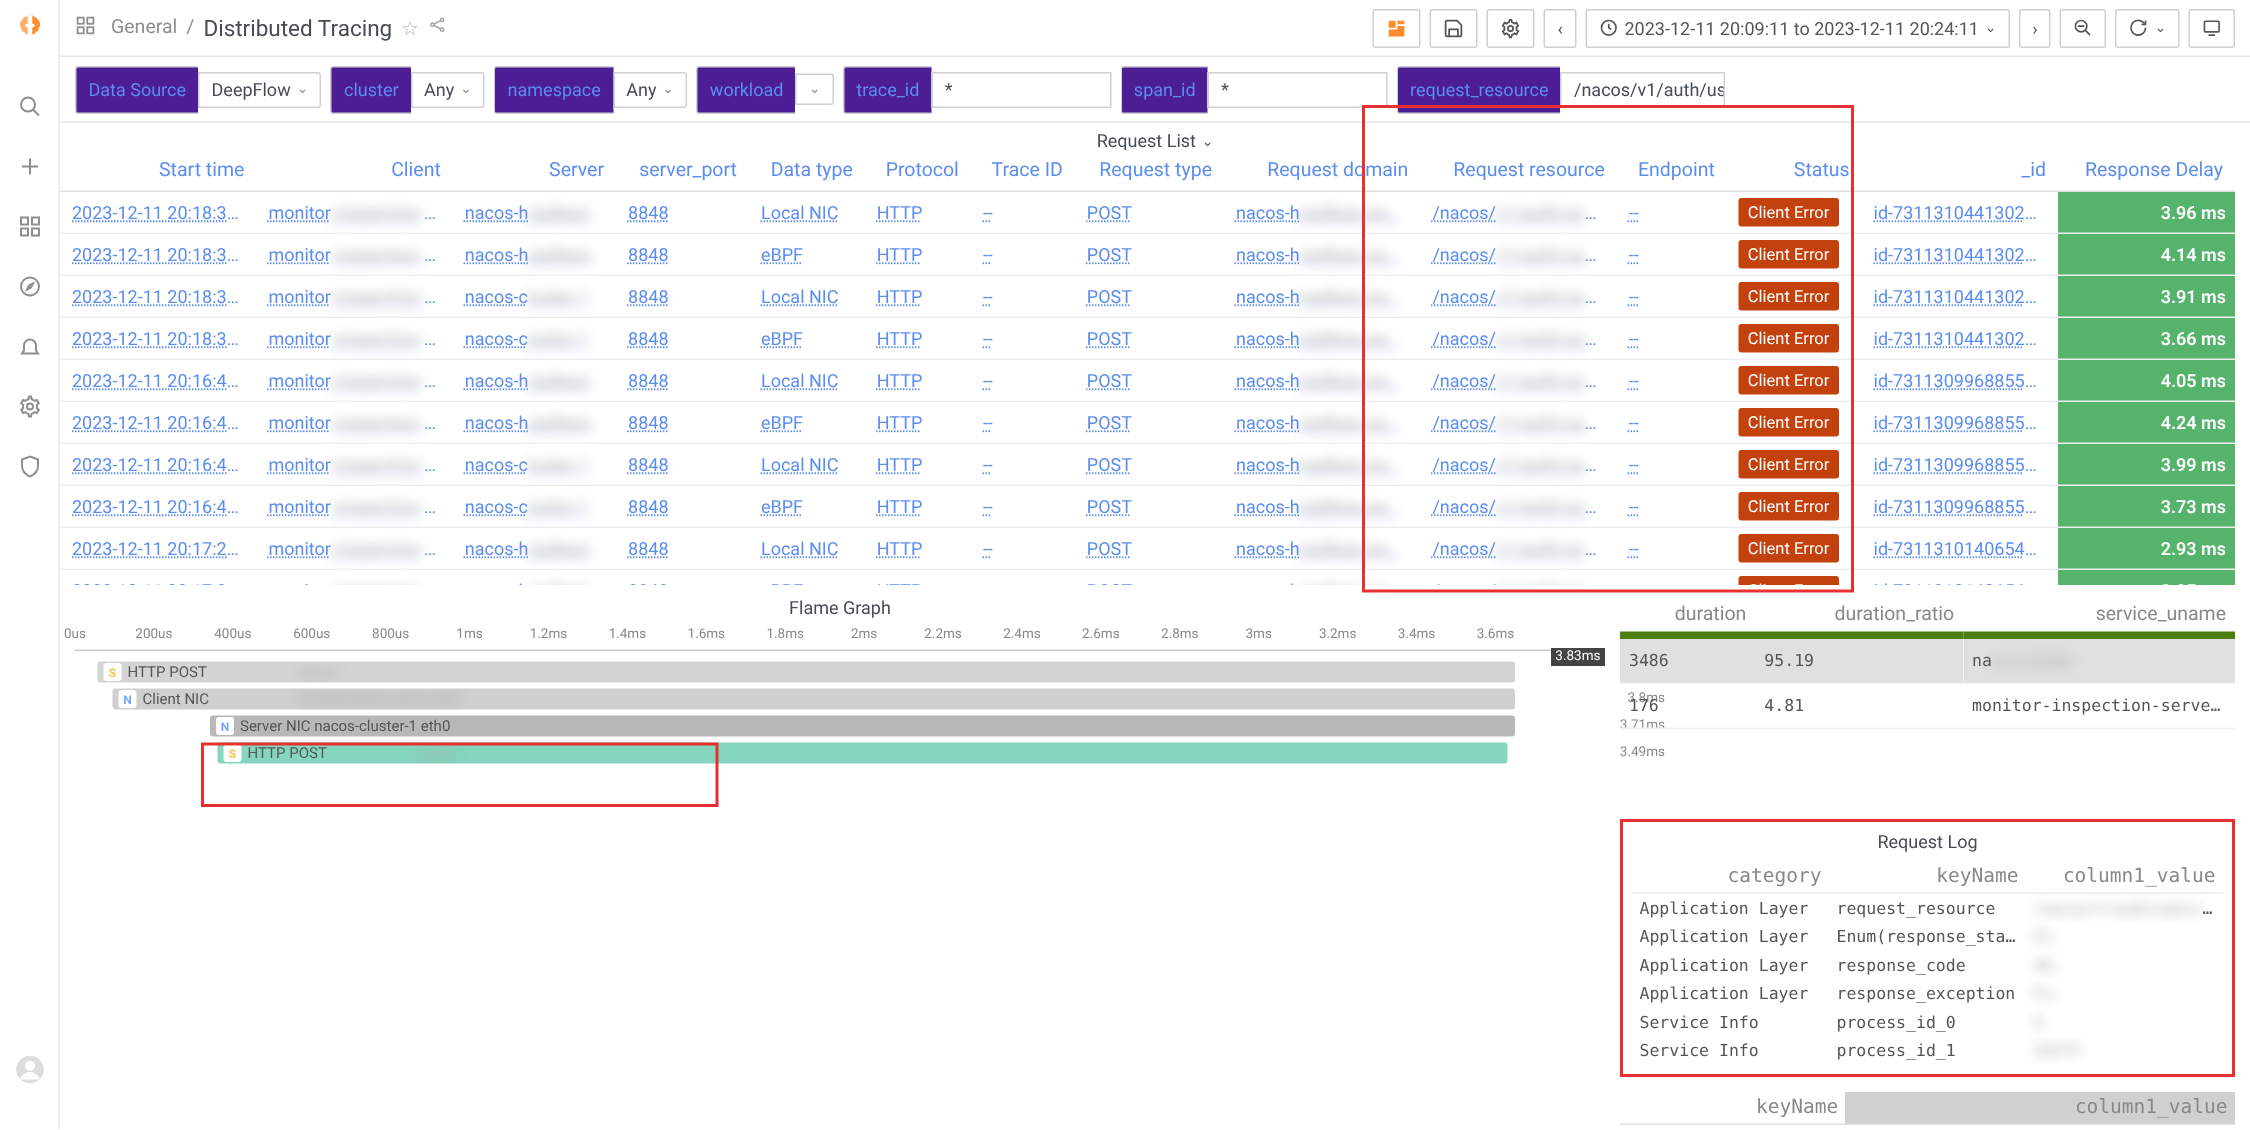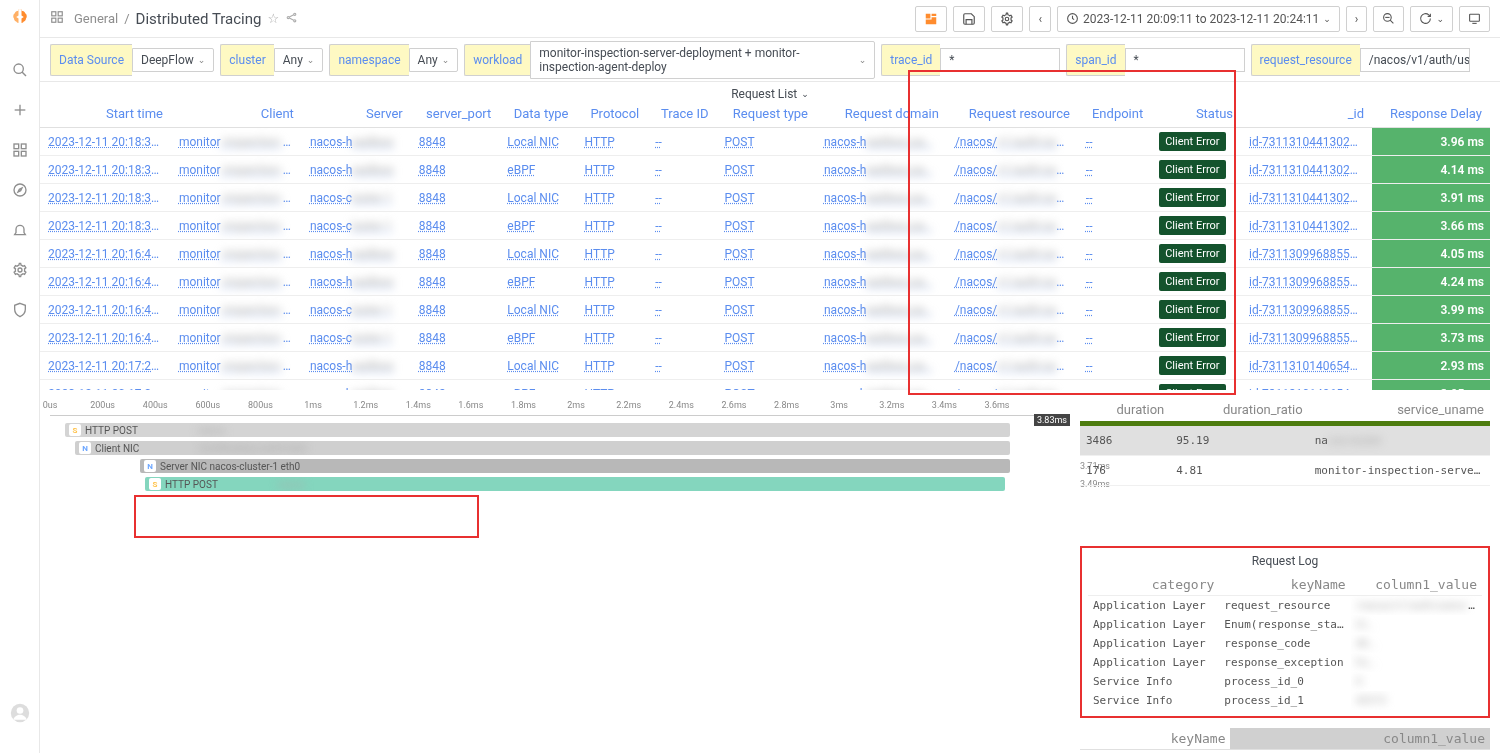--- a/index.html
+++ b/index.html
@@ -11,31 +11,31 @@
 .topbar{position:absolute;left:40px;top:0;right:0;height:38px;display:flex;align-items:center;padding:0 10px;border-bottom:1px solid #e8e8e8}
 .topbar .crumbs{display:flex;align-items:center;gap:6px;font-size:13px}
 .topbar .crumbs .dash-icon{color:#8e8e8e;margin-right:4px}
 .topbar .crumbs .folder{color:#8e8e8e}
 .topbar .crumbs .title{color:#464c54;font-size:15px}
 .topbar .right{margin-left:auto;display:flex;align-items:center;gap:6px}
 .tbtn{height:26px;padding:0 8px;border:1px solid #d0d0d0;background:#fff;display:flex;align-items:center;gap:4px;border-radius:2px;cursor:pointer;color:#555}
 .tbtn.accent svg path{fill:#ff8c2e}
 .filterbar{position:absolute;left:40px;top:38px;right:0;height:44px;display:flex;align-items:center;padding:6px 10px;gap:6px;border-bottom:1px solid #e8e8e8}
 .pill{display:flex;align-items:center}
-.pill-label{background:#fef9c3;border:1px solid #d0d0d0;padding:8px 8px;color:#5b8def;border-radius:2px 0 0 2px;border-right:none;font-size:12px}
+.pill-label{background:#4c1d95;border:1px solid #d0d0d0;padding:8px 8px;color:#5b8def;border-radius:2px 0 0 2px;border-right:none;font-size:12px}
 .pill-sel{background:#fff;border:1px solid #d0d0d0;padding:4px 8px;font-size:12px;display:flex;align-items:center;gap:4px;border-radius:0 2px 2px 0;color:#464c54}
 .pill-sel .chev{font-size:9px;color:#888}
 .pill-input{background:#fff;border:1px solid #d0d0d0;padding:4px 8px;font-size:12px;min-width:40px;color:#464c54}
 .panel-title{position:absolute;left:40px;top:82px;right:0;height:24px;display:flex;align-items:center;justify-content:center;font-size:12px;color:#464c54;gap:4px}
 .table-wrap{position:absolute;left:40px;top:100px;right:10px;height:290px;overflow:hidden}
 table{width:100%;border-collapse:collapse;font-size:12px}
 th{text-align:right;padding:6px 8px;color:#5b8def;background:#fff;border-bottom:1px solid #e0e0e0;font-weight:normal;font-size:13px;white-space:nowrap}
 td{padding:4px 8px;border-bottom:1px solid #eee;color:#5b8def;text-decoration:underline dotted;white-space:nowrap;overflow:hidden;text-overflow:ellipsis;max-width:120px}
 td.plain{text-decoration:none}
-.badge{background:#14532d;color:#fff;padding:3px 6px;font-size:11px;text-decoration:none;display:inline-block;border-radius:2px}
+.badge{background:#c2410c;color:#fff;padding:3px 6px;font-size:11px;text-decoration:none;display:inline-block;border-radius:2px}
 .resp{background:#56b36c;color:#fff;text-align:right;text-decoration:none;padding:3px 6px;font-weight:600}
 .blur{filter:blur(4px);color:#aaa}
 .red-box1{position:absolute;left:908px;top:70px;width:328px;height:325px;border:2px solid #e83030;pointer-events:none}
 .flame-area{position:absolute;left:50px;top:398px;width:1020px;height:185px}
 .flame-title{text-align:center;font-size:12px;color:#464c54;margin-bottom:4px}
 .flame-axis{position:relative;height:18px;border-bottom:1px solid #ccc;font-size:9px;color:#888}
 .flame-axis span{position:absolute;top:2px;transform:translateX(-50%)}
 .axis-end{position:absolute;right:0;top:16px;background:#444;color:#fff;font-size:9px;padding:1px 3px}
 .flame-rows{margin-top:6px}
 .flame-bar{position:relative;height:16px;margin-bottom:2px;font-size:10px;color:#555;display:flex;align-items:center}
@@ -212,21 +212,20 @@
   <div class="pill">
       <div class="pill-label">namespace</div>
       <div class="pill-sel">
         <span>Any</span>
         <span class="chev">⌄</span>
       </div>
     </div>
   <div class="pill">
       <div class="pill-label">workload</div>
       <div class="pill-sel" style="max-width:345px">
-        <span>monitor-inspection-server-deployment + monitor-inspection-agent-deploy</span>
         <span class="chev">⌄</span>
       </div>
     </div>
   <div class="pill">
       <div class="pill-label">trace_id</div>
       <div class="pill-input" style="width:120px">*</div>
     </div>
   <div class="pill">
       <div class="pill-label">span_id</div>
       <div class="pill-input" style="width:120px">*</div>
@@ -423,20 +422,21 @@
           <td>id-7311310140654152619</td>
           <td class="resp">3.95 ms</td>
         </tr>
       </tbody>
   </table>
 </div>
 
 <div class="red-box1"></div>
 
 <div class="flame-area">
+  <div class="flame-title">Flame Graph</div>
   <div class="flame-axis" id="flame-axis">
     <div class="axis-end">3.83ms</div>
   <span style="left: 0%;">0us</span>
       <span style="left: 5.15789%;">200us</span>
       <span style="left: 10.3158%;">400us</span>
       <span style="left: 15.4737%;">600us</span>
       <span style="left: 20.6316%;">800us</span>
       <span style="left: 25.7895%;">1ms</span>
       <span style="left: 30.9474%;">1.2ms</span>
       <span style="left: 36.1053%;">1.4ms</span>

